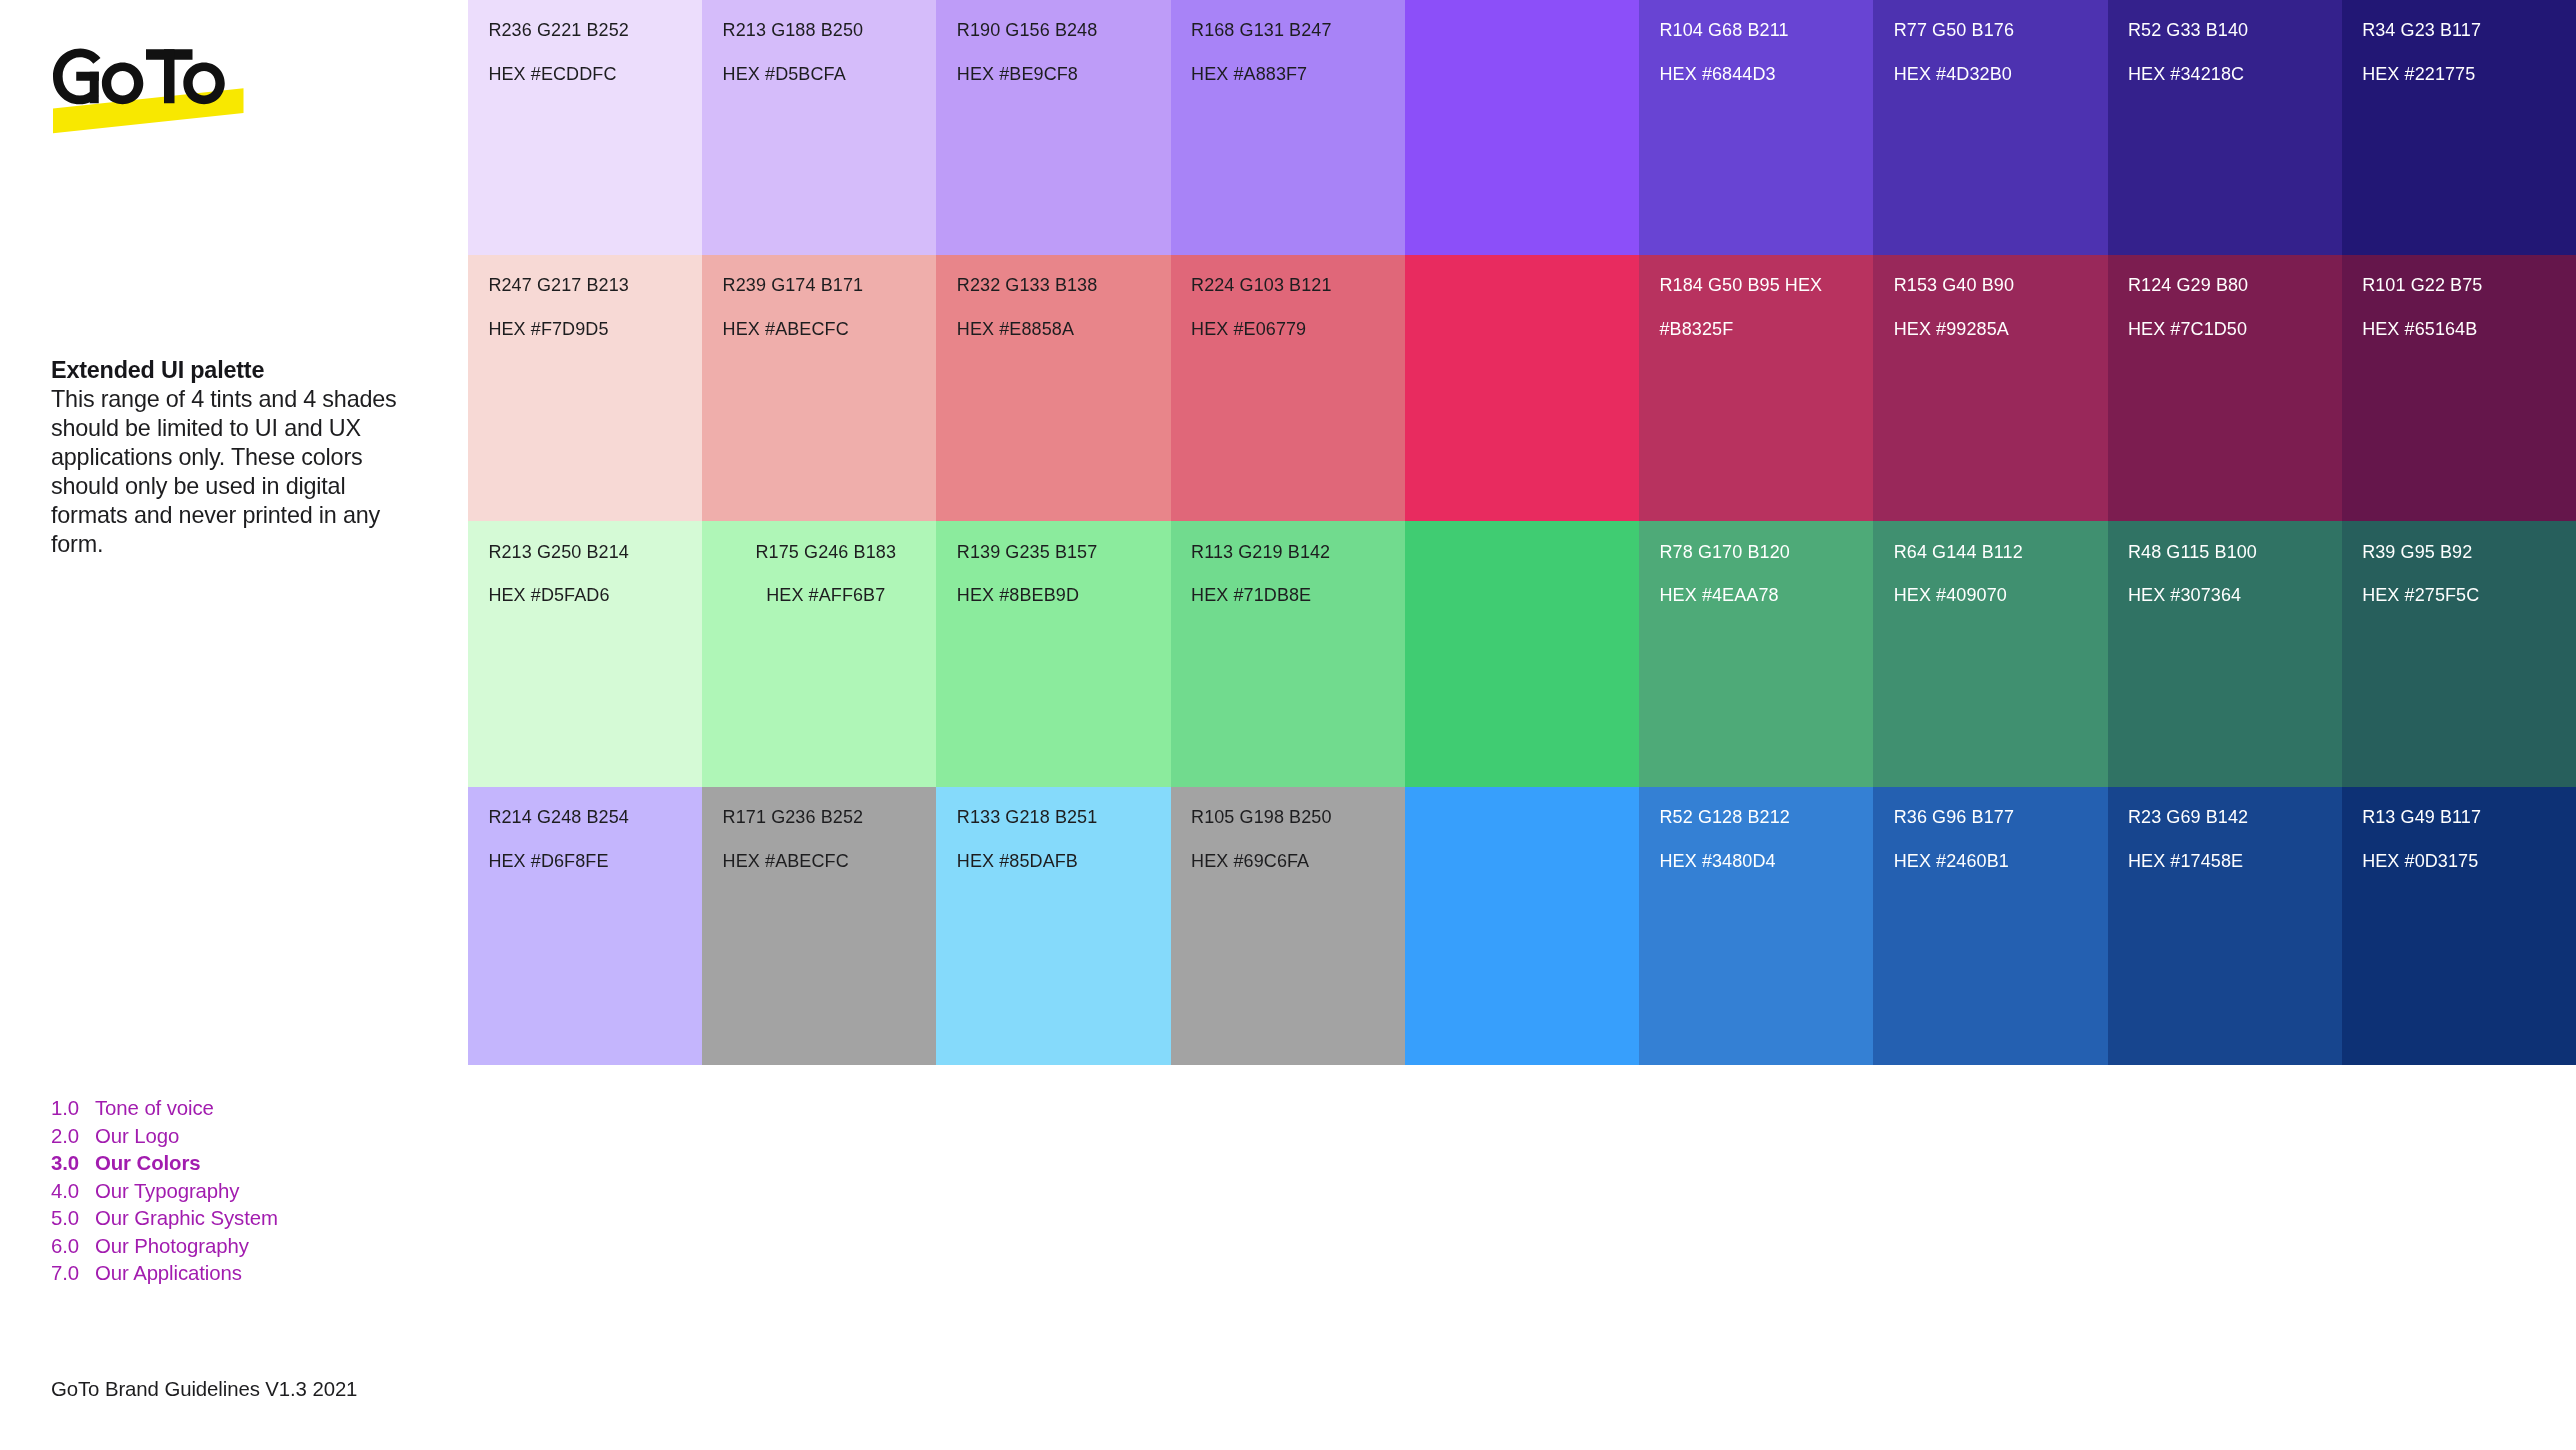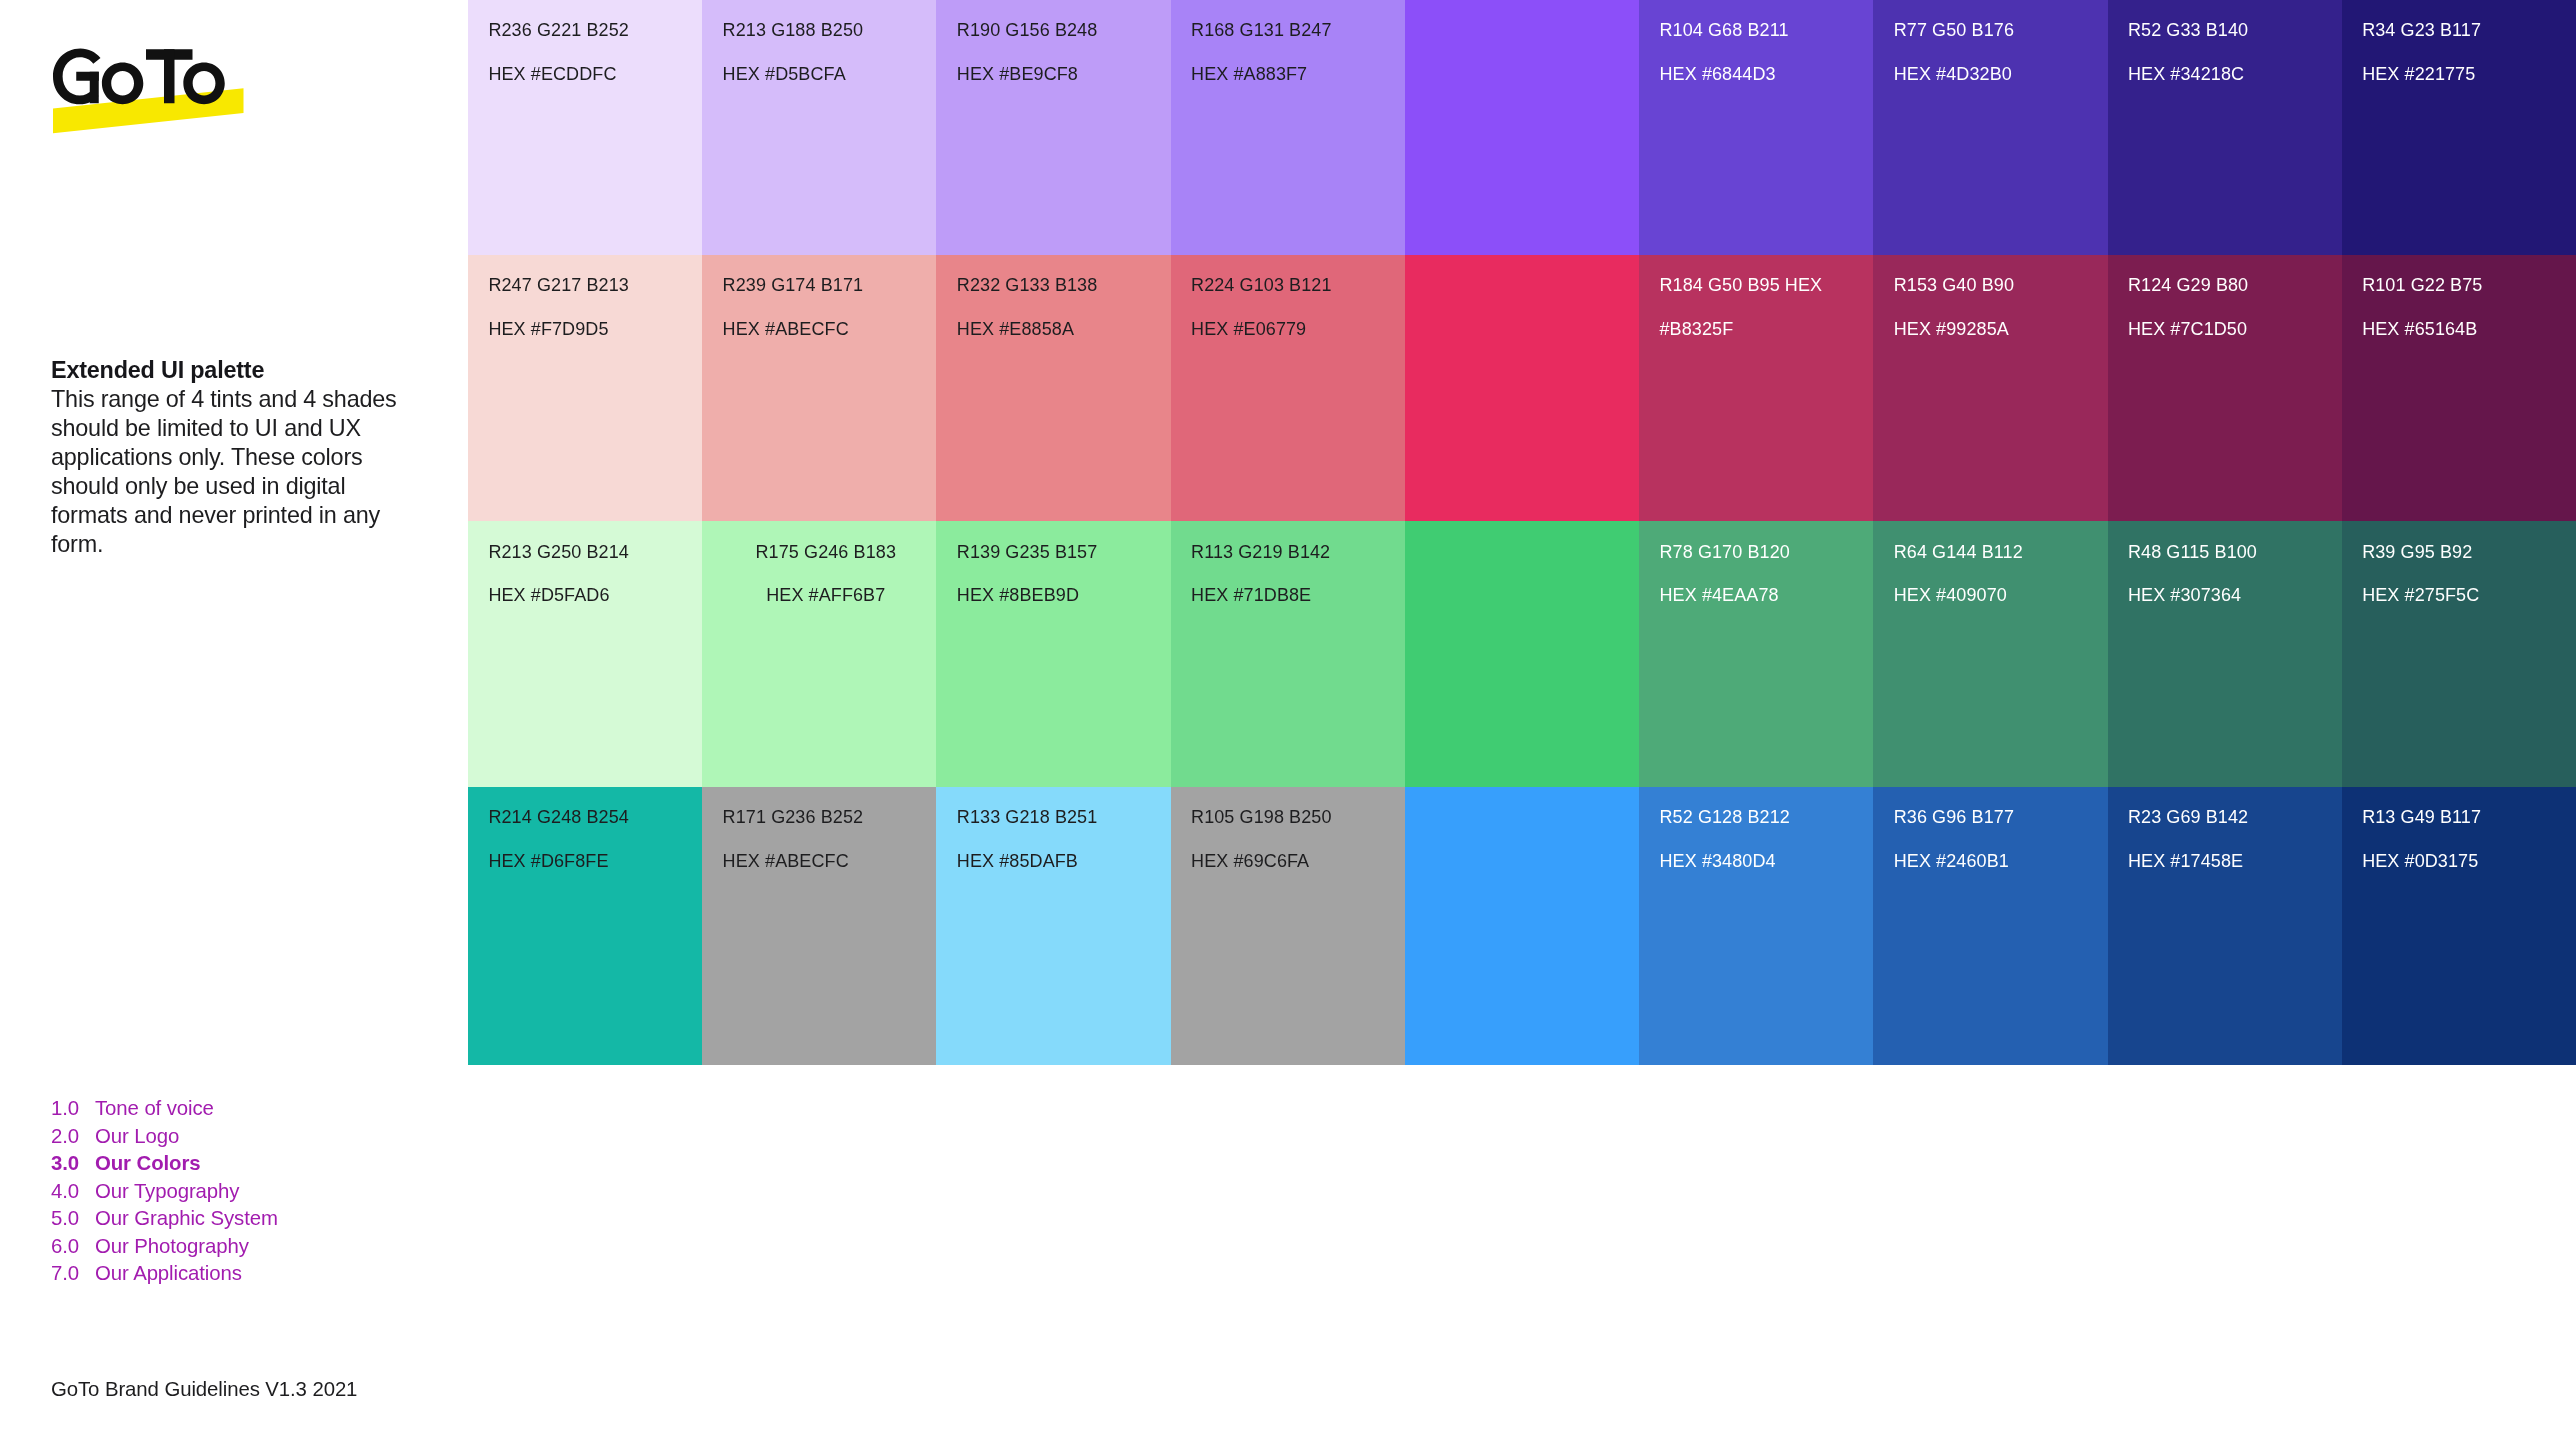--- a/index.html
+++ b/index.html
@@ -234,21 +234,21 @@
         <div class="swatch dark" style="background: rgb(48, 115, 100);">
           <div class="swatch-rgb">R48 G115 B100</div>
           <div class="swatch-hex">HEX #307364</div>
         </div>
         <div class="swatch dark" style="background: rgb(39, 95, 92);">
           <div class="swatch-rgb">R39 G95 B92</div>
           <div class="swatch-hex">HEX #275F5C</div>
         </div>
       </div>
     <div class="palette-row r3">
-        <div class="swatch light" style="background: #14b8a6;">
+        <div class="swatch light" style="background: #c4b5fd;">
           <div class="swatch-rgb">R214 G248 B254</div>
           <div class="swatch-hex">HEX #D6F8FE</div>
         </div>
         <div class="swatch light" style="background: #a3a3a3;">
           <div class="swatch-rgb">R171 G236 B252</div>
           <div class="swatch-hex">HEX #ABECFC</div>
         </div>
         <div class="swatch light" style="background: rgb(133, 218, 251);">
           <div class="swatch-rgb">R133 G218 B251</div>
           <div class="swatch-hex">HEX #85DAFB</div>

